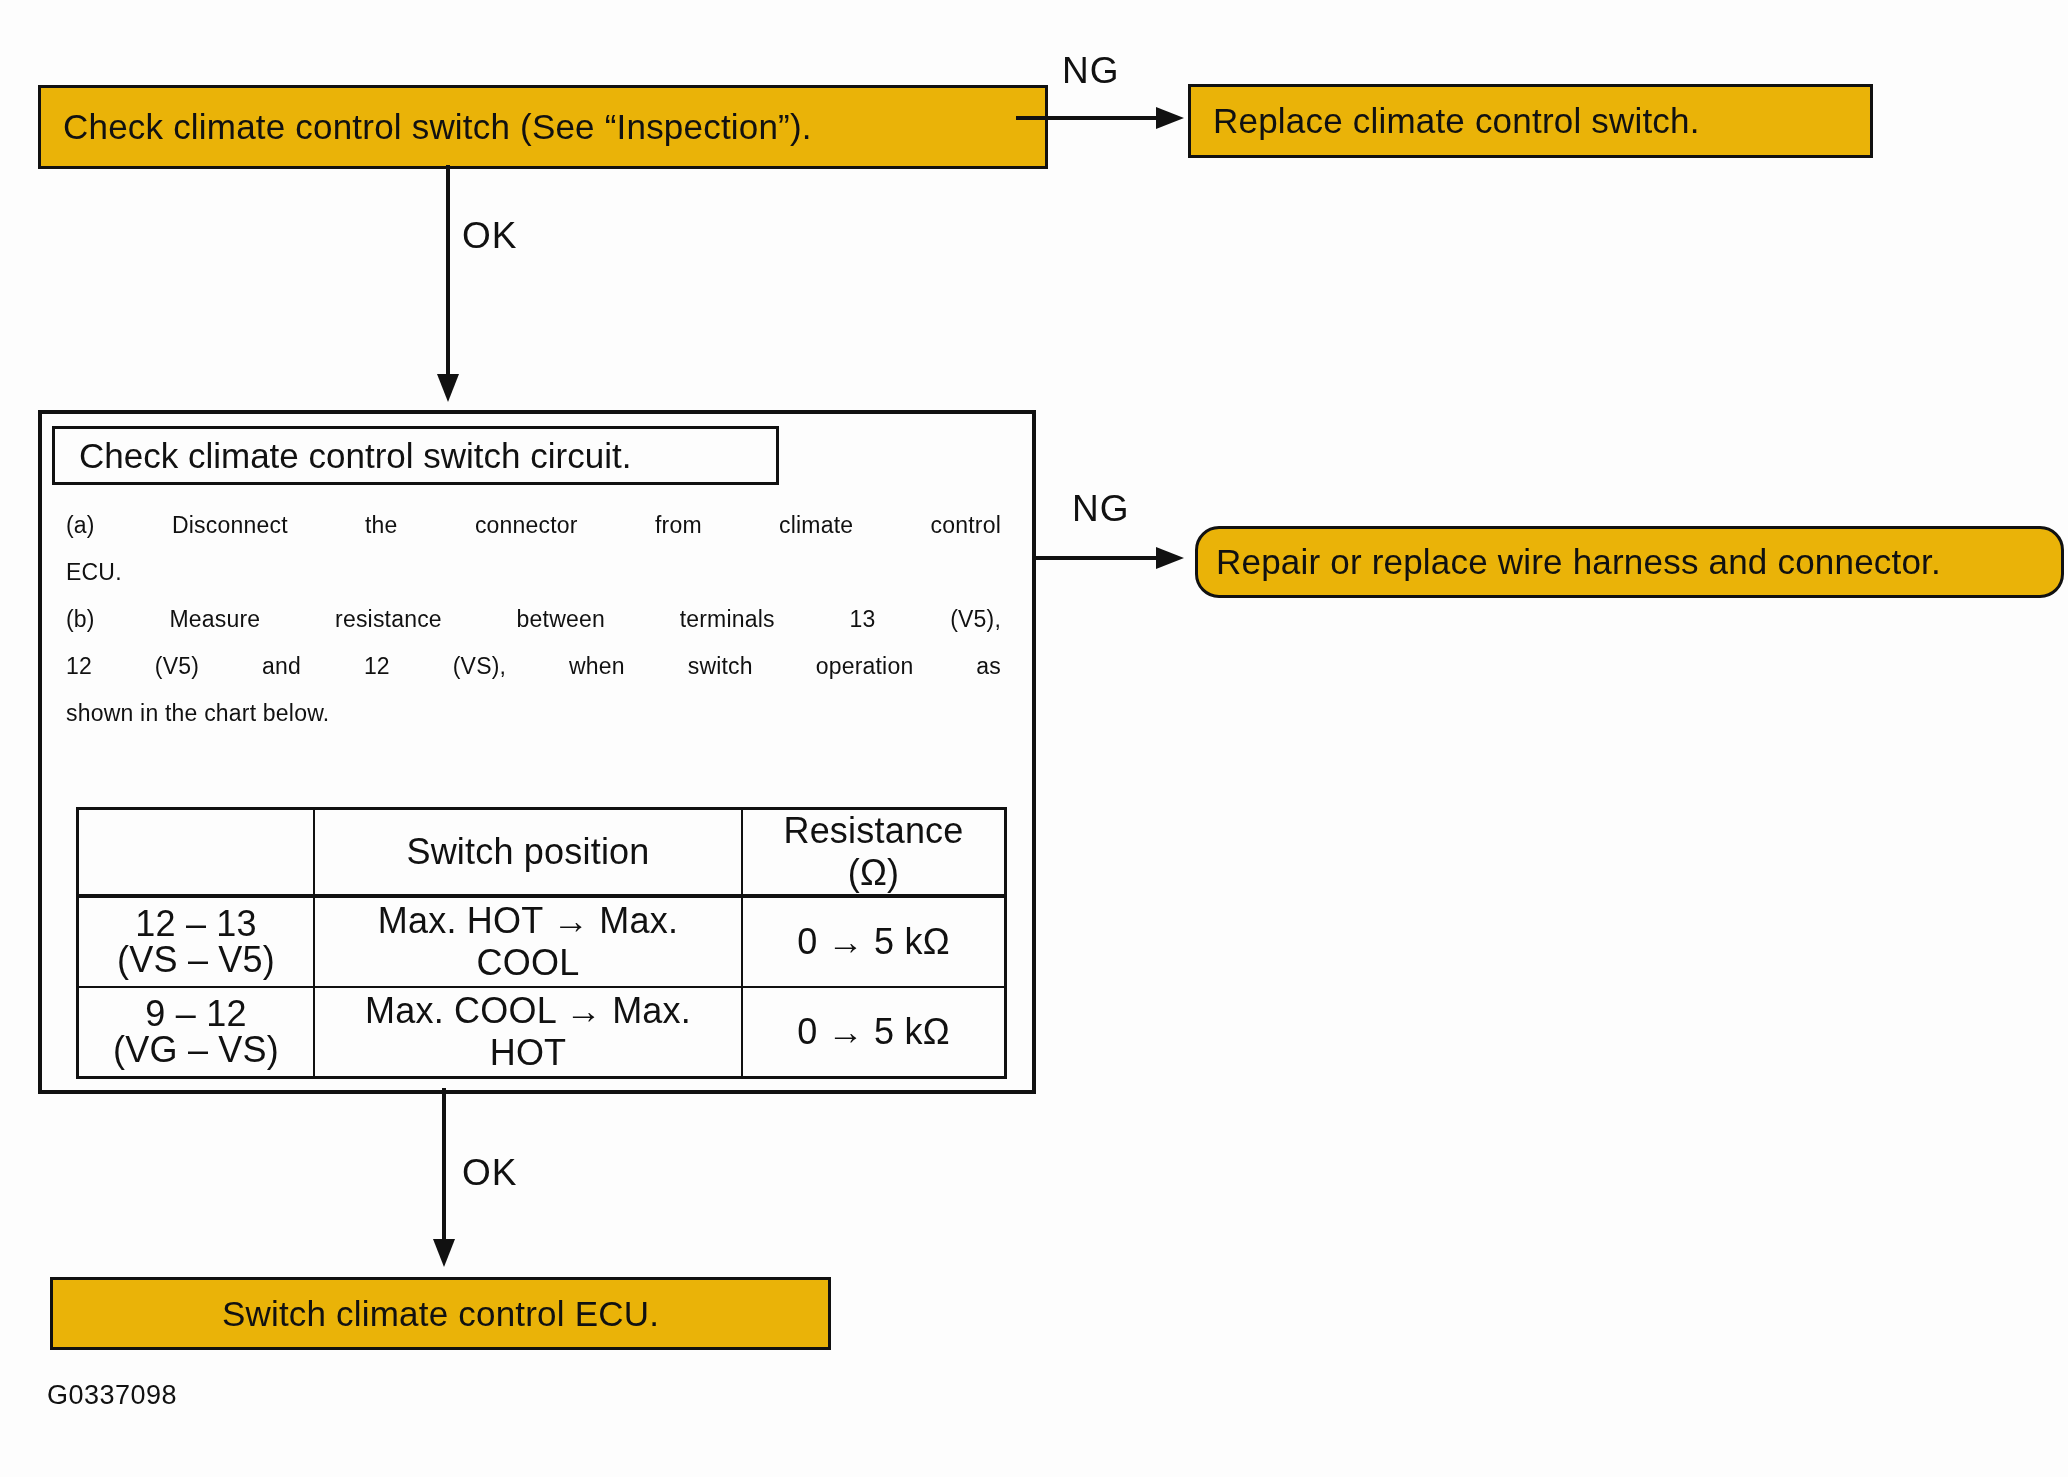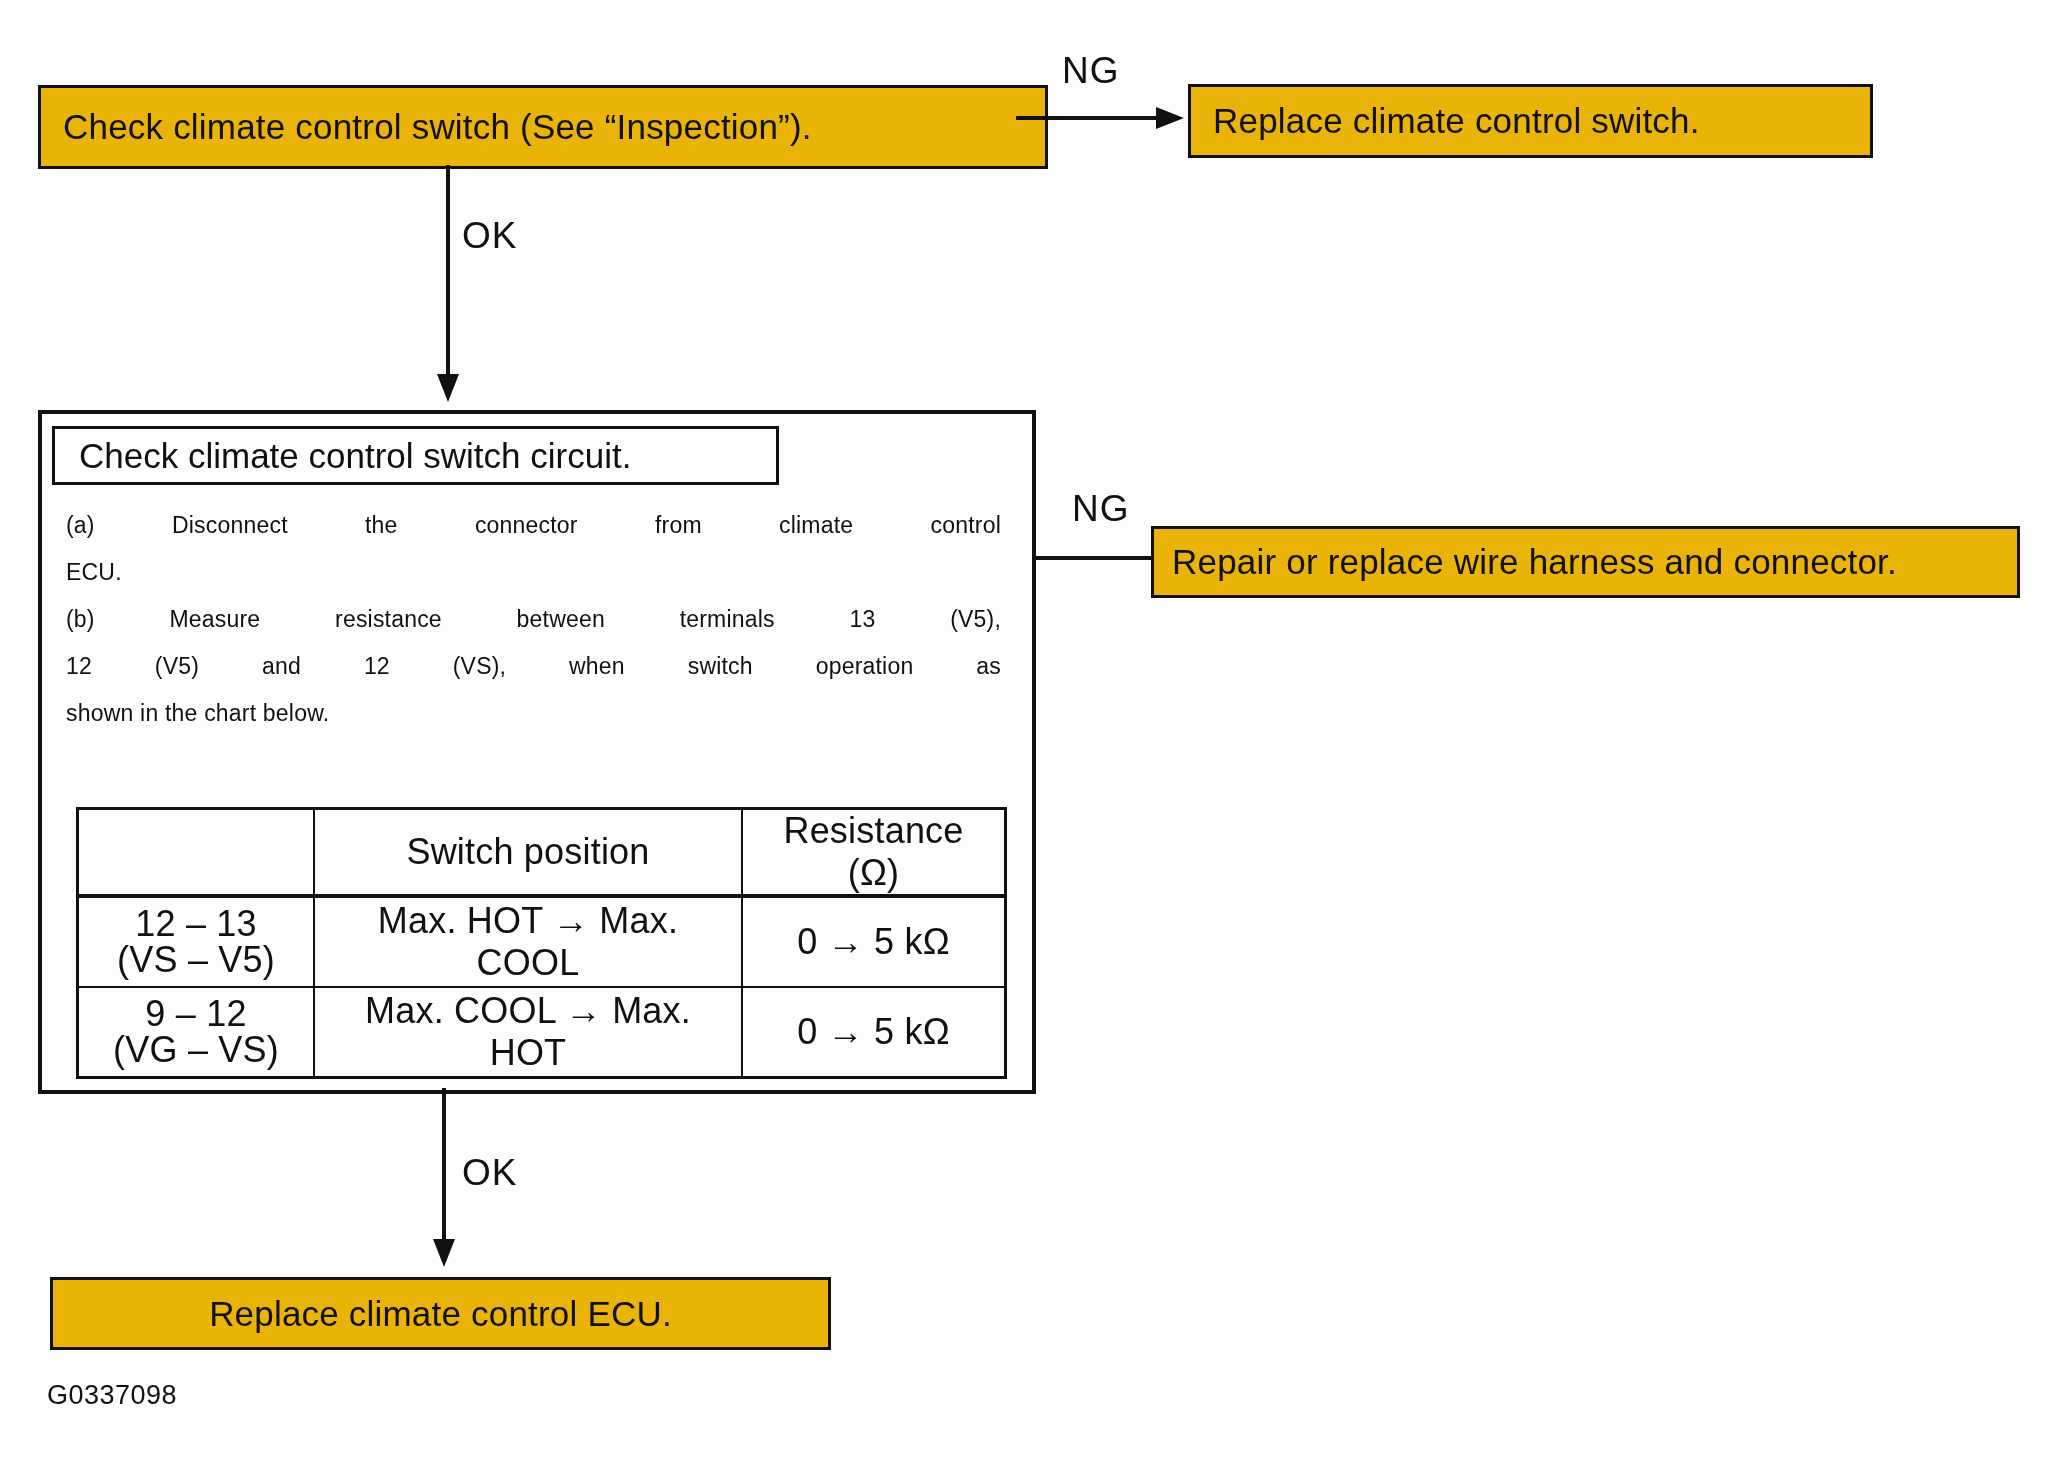--- a/index.html
+++ b/index.html
@@ -152,27 +152,27 @@
           <td class="col-resistance">0 → 5 kΩ</td>
         </tr>
       </tbody>
     </table>
   </div>
 
   <div class="edge-label" style="left:1072px;top:488px;">NG</div>
   <div class="hline" style="left:1032px;top:556px;width:126px;"></div>
   <div class="head-right" style="left:1156px;top:547px;"></div>
 
-  <div class="node" style="left:1151px;top:526px;width:845px;height:66px;padding-left:18px;">
+  <div class="node" style="left:1195px;top:526px;width:845px;height:66px;padding-left:18px;border-radius:24px;">
     <span>Repair or replace wire harness and connector.</span>
   </div>
 
   <div class="vline" style="left:442px;top:1088px;height:152px;"></div>
   <div class="head-down" style="left:433px;top:1239px;"></div>
   <div class="edge-label" style="left:462px;top:1152px;">OK</div>
 
   <div class="node center" style="left:50px;top:1277px;width:775px;height:67px;">
-    <span>Replace climate control ECU.</span>
+    <span>Switch climate control ECU.</span>
   </div>
 
   <div class="fig-id" style="left:47px;top:1380px;">G0337098</div>
 
 </div>
 
 </body></html>

